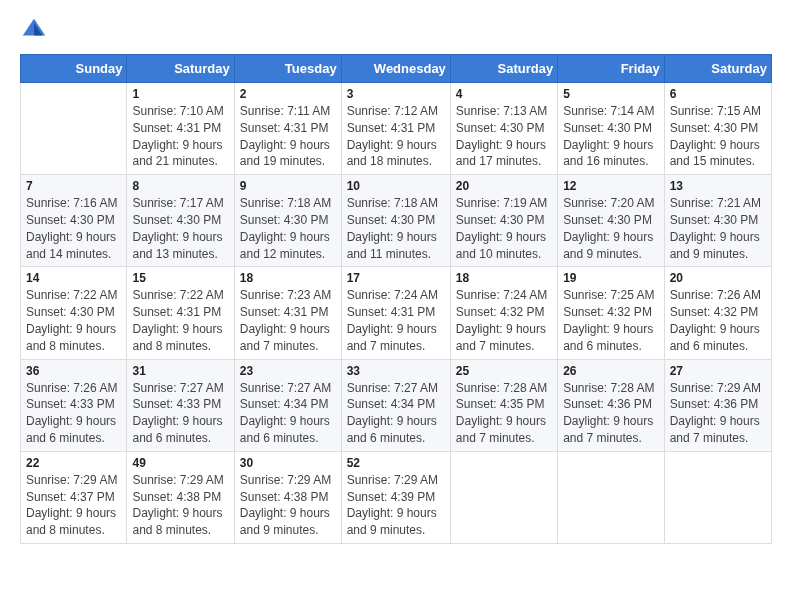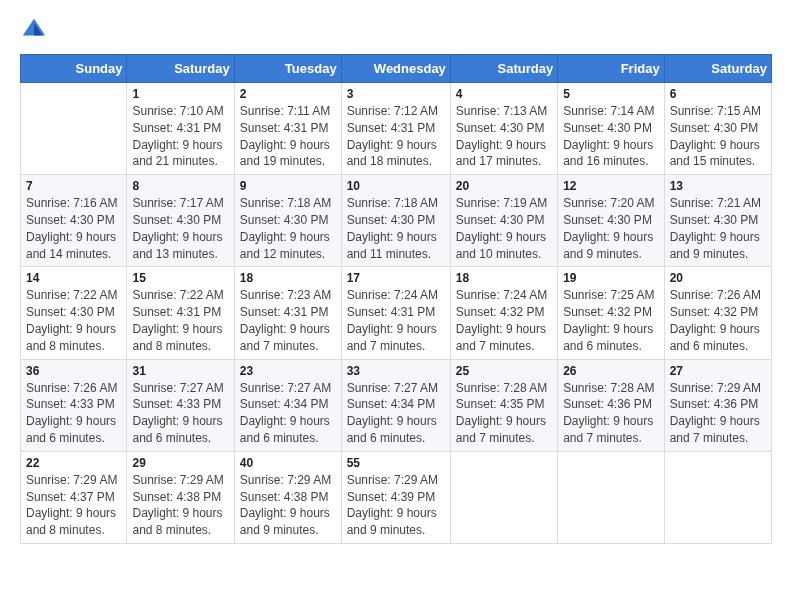--- a/index.html
+++ b/index.html
@@ -250,29 +250,29 @@
             <span class="day-number">27</span>
             <div class="day-info">Sunrise: 7:29 AM<br>Sunset: 4:36 PM<br>Daylight: 9 hours<br>and 7 minutes.</div>
           </td>
         </tr>
         <tr>
           <td>
             <span class="day-number">22</span>
             <div class="day-info">Sunrise: 7:29 AM<br>Sunset: 4:37 PM<br>Daylight: 9 hours<br>and 8 minutes.</div>
           </td>
           <td>
-            <span class="day-number">29</span>
+            <span class="day-number">49</span>
             <div class="day-info">Sunrise: 7:29 AM<br>Sunset: 4:38 PM<br>Daylight: 9 hours<br>and 8 minutes.</div>
           </td>
           <td>
-            <span class="day-number">40</span>
+            <span class="day-number">30</span>
             <div class="day-info">Sunrise: 7:29 AM<br>Sunset: 4:38 PM<br>Daylight: 9 hours<br>and 9 minutes.</div>
           </td>
           <td>
-            <span class="day-number">55</span>
+            <span class="day-number">52</span>
             <div class="day-info">Sunrise: 7:29 AM<br>Sunset: 4:39 PM<br>Daylight: 9 hours<br>and 9 minutes.</div>
           </td>
           <td class="empty-cell"></td>
           <td class="empty-cell"></td>
           <td class="empty-cell"></td>
         </tr>
       </tbody>
   </table>
 </div>
 

